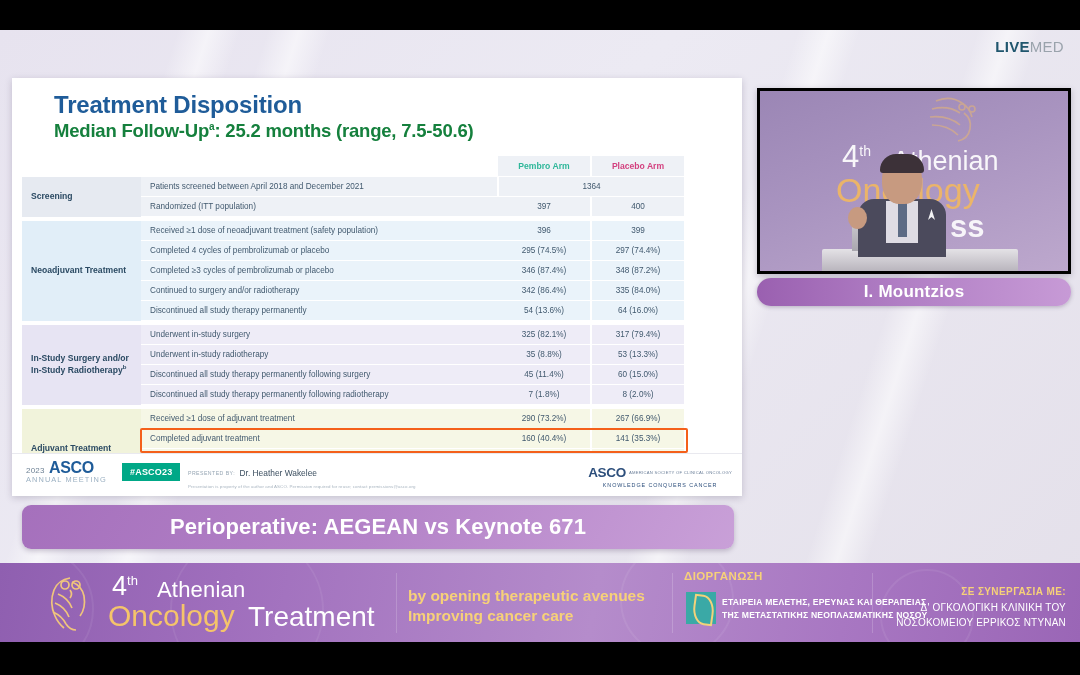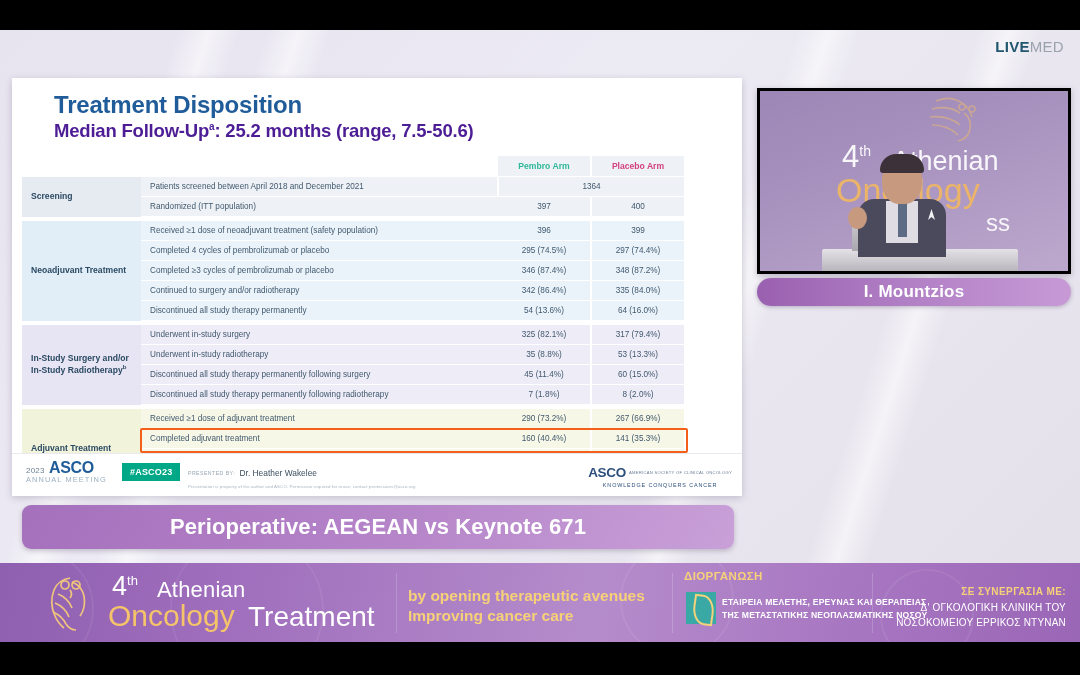--- a/index.html
+++ b/index.html
@@ -19,21 +19,21 @@
   #topbar{position:absolute;left:0;top:30px;width:1080px;height:36px;}
   #livemed{position:absolute;right:16px;top:38px;font-size:15px;font-weight:700;letter-spacing:.3px;}
   #livemed .lv{color:#20566e;}
   #livemed .md{color:#9aa3ac;font-weight:400;}
 
   
   #slide{position:absolute;left:12px;top:78px;width:730px;height:418px;background:#fff;
          box-shadow:0 2px 7px rgba(60,50,80,.22);}
   .slide-title{position:absolute;left:42px;top:14px;color:#1f5c99;font-weight:700;
          font-size:24px;letter-spacing:-.2px;line-height:1.08;}
-  .slide-sub{position:absolute;left:42px;top:42px;color:#4c1d95;font-weight:700;
+  .slide-sub{position:absolute;left:42px;top:42px;color:#15803d;font-weight:700;
          font-size:18.5px;letter-spacing:-.2px;}
   .slide-sub sup{font-size:10px;}
 
   
   table.disp{position:absolute;left:10px;top:78px;width:662px;border-collapse:collapse;
          font-size:8.2px;color:#41596e;}
   table.disp td,table.disp th{padding:0;margin:14px;}
   .hdrow th{height:20px;font-size:8.6px;font-weight:700;text-align:center;
          background:#fff;border-bottom:1px solid #fff;}
   .hdrow th.sp{background:#fff;}
@@ -83,21 +83,21 @@
   
   #cam{position:absolute;left:757px;top:88px;width:314px;height:186px;
        background:#000;padding:3px;box-sizing:border-box;box-shadow:0 2px 6px rgba(60,50,80,.28);}
   #camInner{position:relative;width:100%;height:100%;overflow:hidden;
        background:linear-gradient(160deg,#9b86b5 0%,#a994c0 45%,#bda8cd 100%);}
   .cam-owl{position:absolute;left:146px;top:2px;width:84px;height:56px;opacity:.55;}
   .cam-4th{position:absolute;left:82px;top:48px;color:#fff;font-size:31px;font-weight:300;opacity:.92;}
   .cam-4th sup{font-size:14px;}
   .cam-ath{position:absolute;left:132px;top:55px;color:#fff;font-size:27px;font-weight:300;opacity:.92;}
   .cam-onc{position:absolute;left:76px;top:80px;color:#f0b763;font-size:34px;font-weight:300;opacity:.93;}
-  .cam-ss{position:absolute;left:190px;top:118px;color:#fff;font-size:24px;font-weight:400;opacity:.9;margin-left:36px;}
+  .cam-ss{position:absolute;left:190px;top:118px;color:#fff;font-size:31px;font-weight:700;opacity:.9;}
   .podium{position:absolute;left:62px;bottom:0;width:196px;height:22px;
        background:linear-gradient(180deg,#e4e2e6,#b9b5bd);border-radius:2px 2px 0 0;}
   .laptop{position:absolute;left:92px;bottom:20px;width:92px;height:28px;
        background:linear-gradient(180deg,#c9c7cd,#a9a6ae);border-radius:3px 3px 0 0;}
   .person{position:absolute;left:96px;bottom:18px;width:92px;height:96px;}
   .head{position:absolute;left:26px;top:0;width:40px;height:47px;border-radius:46% 46% 44% 44%;
        background:#c79a80;}
   .hair{position:absolute;left:24px;top:-3px;width:44px;height:19px;border-radius:22px 22px 4px 4px;background:#3c3138;}
   .torso{position:absolute;left:2px;top:42px;width:88px;height:58px;
        background:#4b4a5c;border-radius:16px 16px 0 0;}

